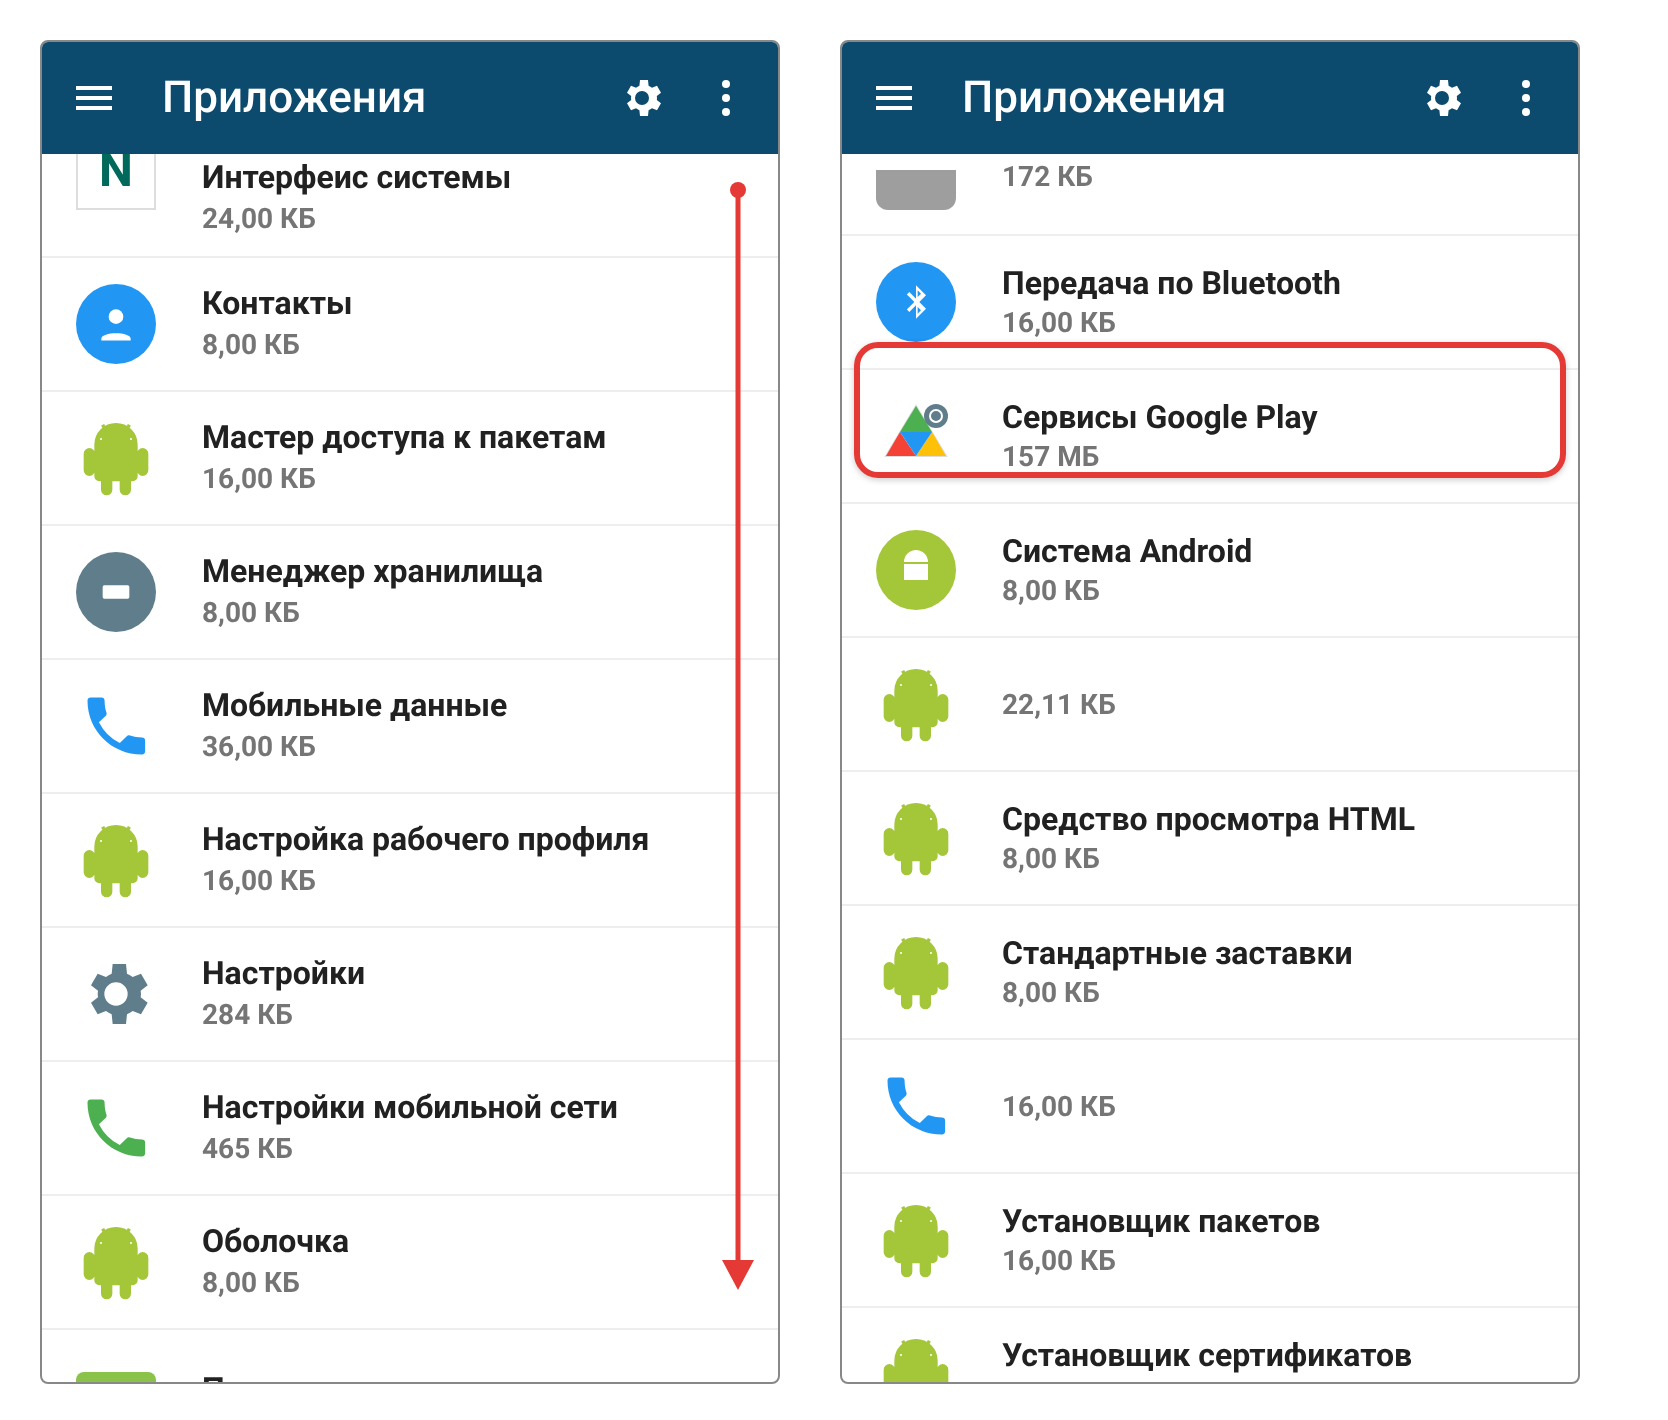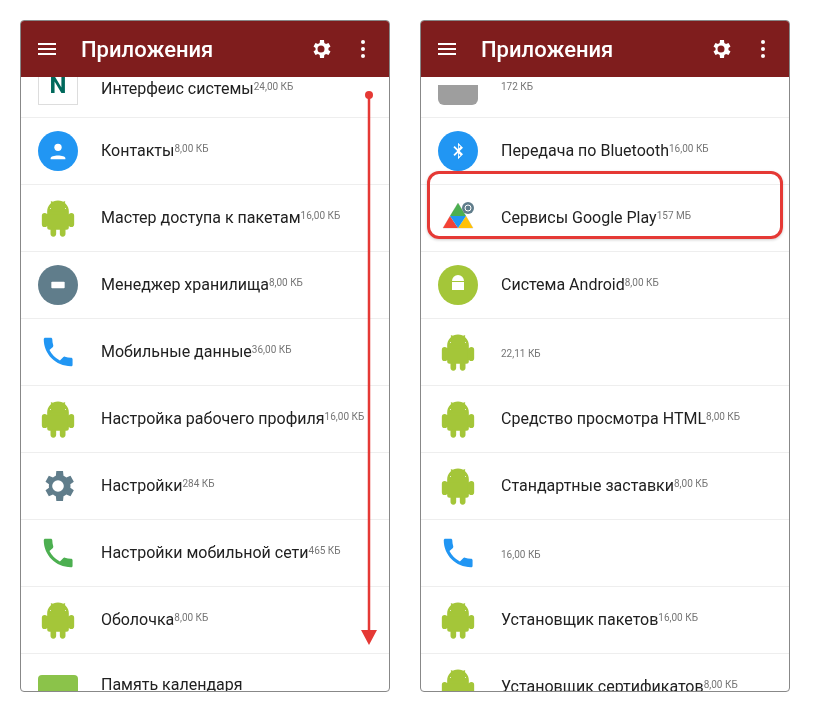--- a/index.html
+++ b/index.html
@@ -1,33 +1,33 @@
 <!DOCTYPE html>
 <html><head>
   <meta charset="utf-8">
   <style>
     * { margin: 0; padding: 0; box-sizing: border-box; }
     body { background: #fff; font-family: Roboto, Arial, sans-serif; padding: 20px; display: flex; gap: 30px; }
     .phone { width: 370px; border: 1px solid #888; border-radius: 4px; overflow: hidden; background: #fff; position: relative; }
-    .toolbar { background: #7f1d1d; color: #fff; height: 56px; display: flex; align-items: center; padding: 0 14px; }
+    .toolbar { background: #0c4a6e; color: #fff; height: 56px; display: flex; align-items: center; padding: 0 14px; }
     .toolbar-title { font-size: 22px; font-weight: 500; margin-left: 22px; flex: 1; }
     .ic { width: 24px; height: 24px; display: inline-flex; align-items: center; justify-content: center; }
     .ic-menu, .ic-gear, .ic-more { fill: #fff; }
     .ic-gear-wrap { margin-right: 18px; }
     .list { height: 614px; overflow: hidden; position: relative; }
     .row { display: flex; align-items: center; padding: 10px 16px; min-height: 67px; }
     .row + .row { border-top: 1px solid #eee; }
     .row.partial-top { min-height: 40px; padding-top: 0; align-items: flex-start; }
     .row.partial-bottom { min-height: 30px; padding-bottom: 0; }
     .icon-box { width: 42px; height: 42px; margin-right: 22px; display: flex; align-items: center; justify-content: center; flex-shrink: 0; }
     .partial-top .icon-box { height: 28px; align-items:flex-end; }
     .partial-top .row-txt {padding-top:2px;}
-    .row-txt { display: flex; flex-direction: row; }
+    .row-txt { display: flex; flex-direction: column; font-weight: bold; }
     .row-name { font-size: 16px; color: #212121; line-height: 1.3; }
-    .row-size { font-size: 10px; color: #757575; margin-top: 2px; }
+    .row-size { font-size: 14px; color: #757575; margin-top: 2px; }
     .highlight { position: absolute; border: 3px solid #e53935; border-radius: 12px; left: 6px; right: 6px; top: 94px; height: 68px; pointer-events: none; box-shadow: 0 1px 3px rgba(0,0,0,.2); }
     .arrow-svg { position: absolute; left: 354px; top: 90px; pointer-events: none; }
     
     .circ { width: 40px; height: 40px; border-radius: 50%; display:flex;align-items:center;justify-content:center; }
   </style>
 </head>
 <body>
 
 <div class="phone">
   <div class="toolbar">

